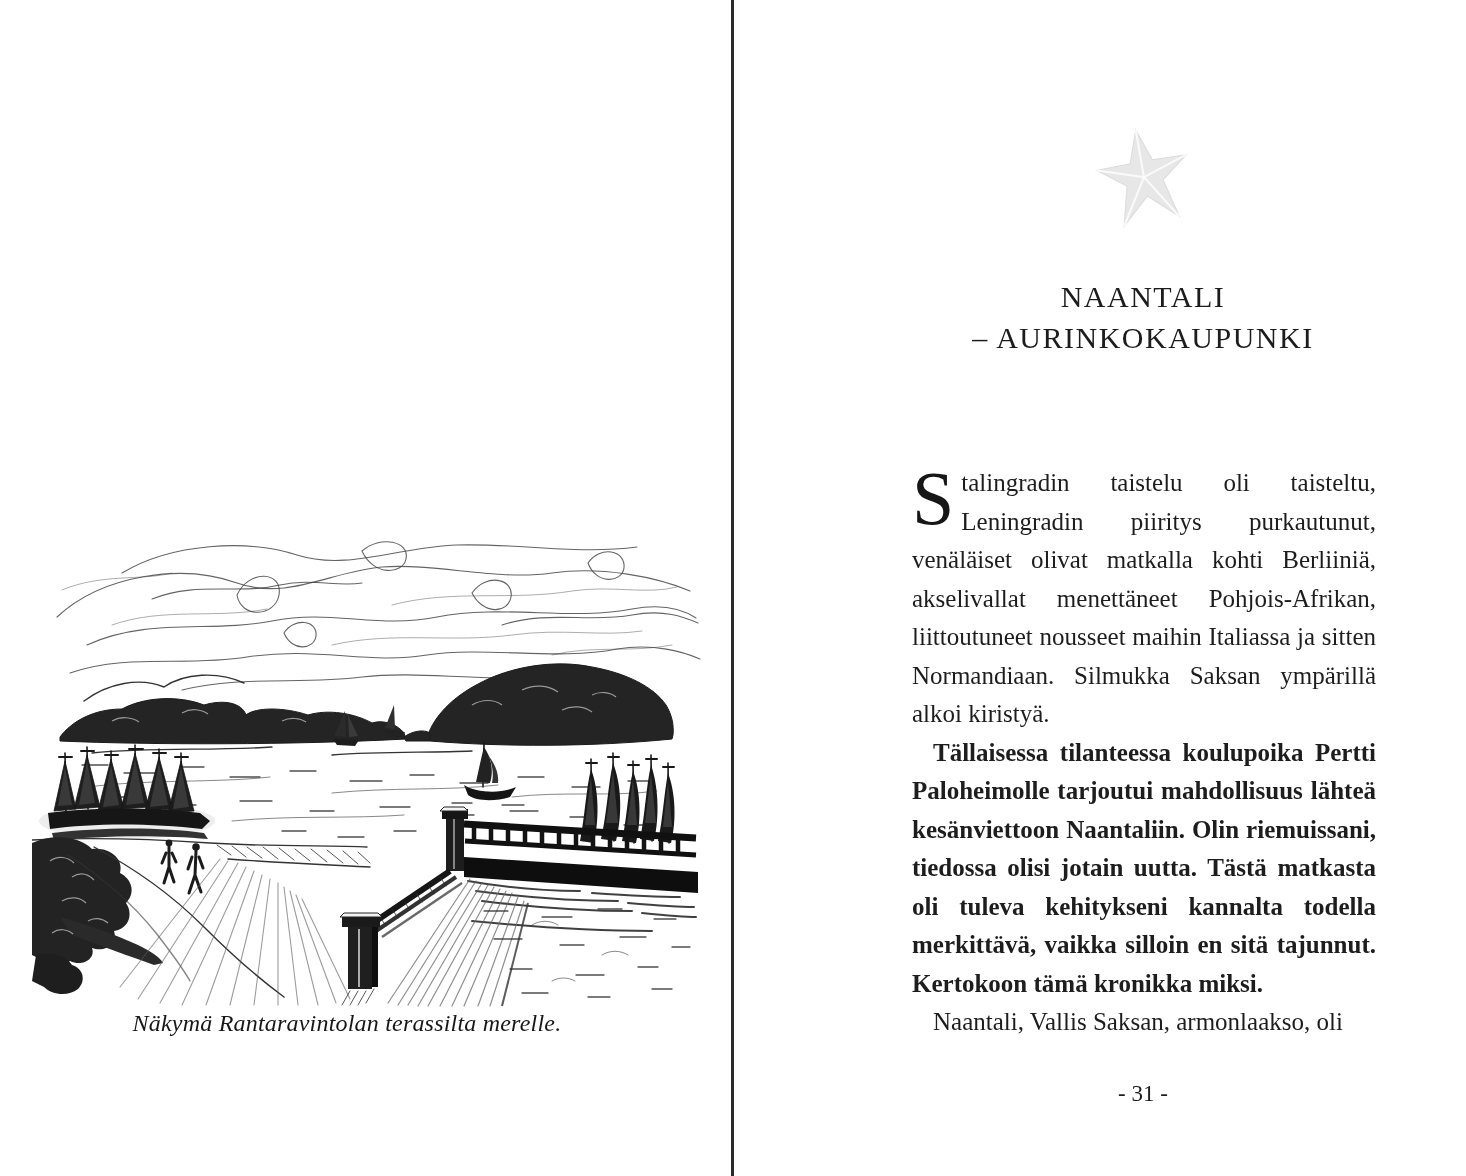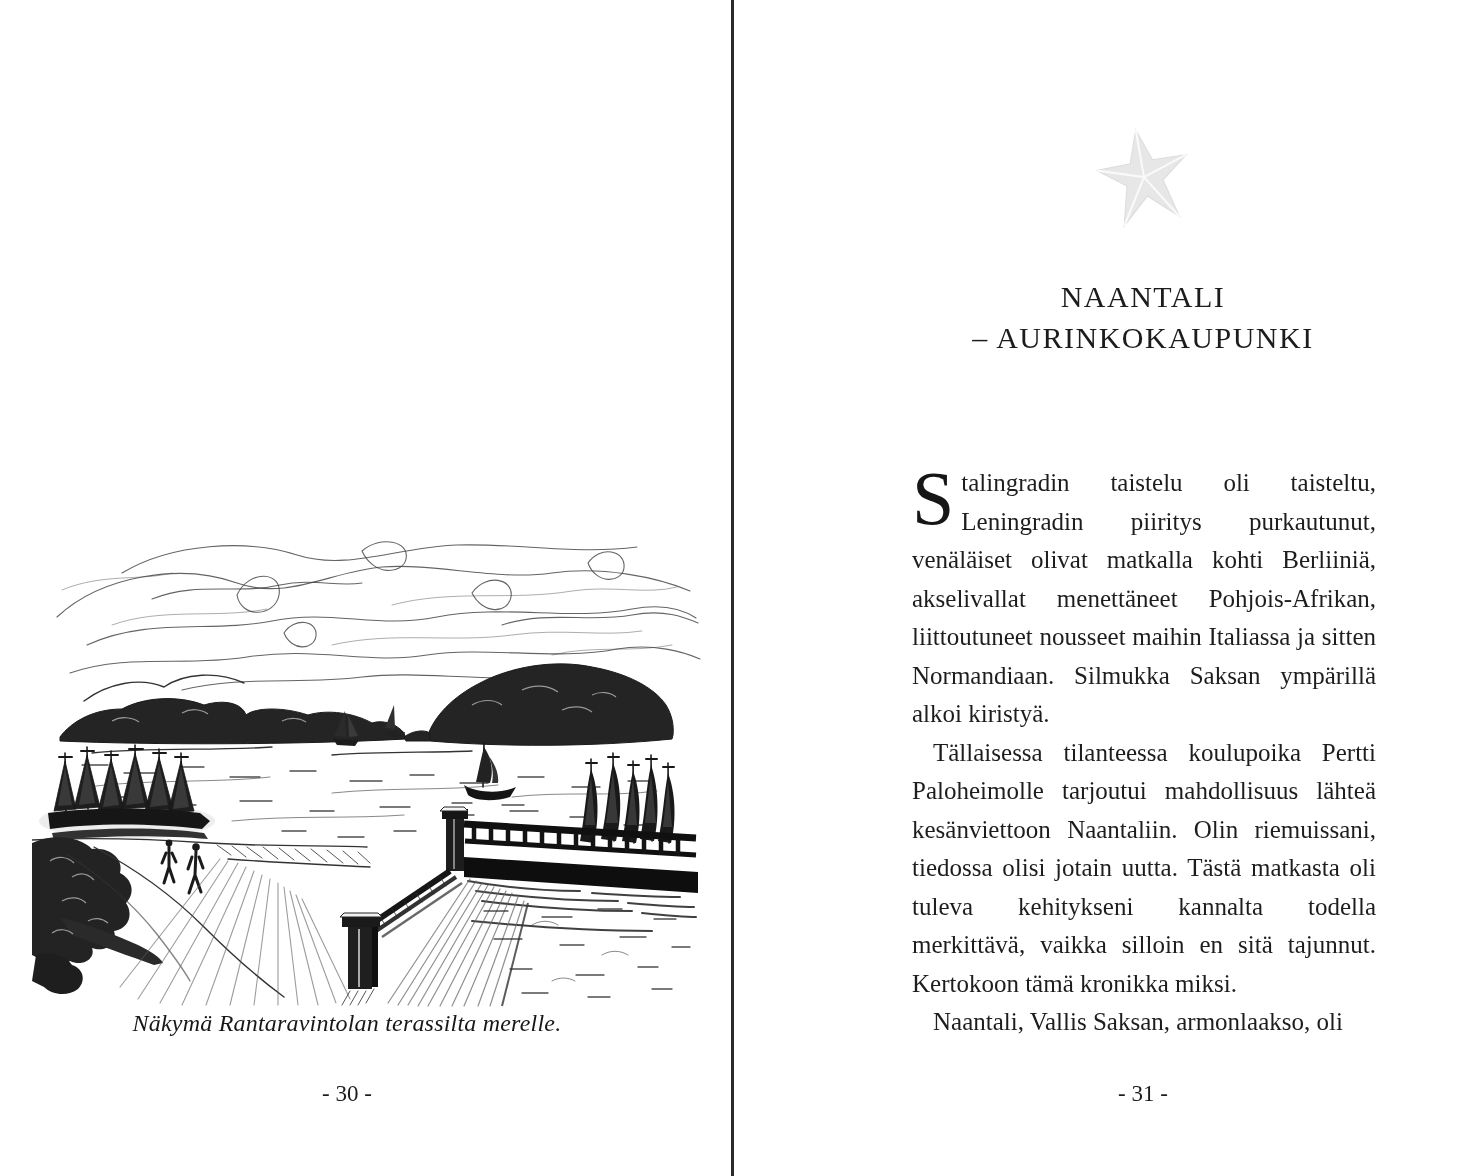--- a/index.html
+++ b/index.html
@@ -21,21 +21,21 @@
     font-size:23px;color:#1d1d1d;}
 
   
   #star-wrap{position:absolute;left:334px;top:120px;width:104px;height:108px;}
   #chapter-title{position:absolute;left:5px;top:276px;width:760px;text-align:center;
     font-size:30px;line-height:41px;letter-spacing:1.5px;color:#1c1c1c;}
   #body-col{position:absolute;left:154px;top:464px;width:464px;
     font-size:25px;line-height:38.5px;text-align:justify;color:#1d1d1d;}
   #body-col p{margin:0;}
   #body-col p.indent{text-indent:21px;}
-  #p2{margin-top:21px;}
+  #p2{margin-top:21px;font-weight:bold;}
   #p3{margin-top:37px;}
   #dropcap{float:left;font-size:76px;line-height:62px;padding:3px 7px 0 0;color:#161616;}
   #right-pageno{position:absolute;left:5px;top:1081px;width:760px;text-align:center;
     font-size:23px;color:#1d1d1d;}
 
   
   .sk{fill:none;stroke:#3d3d3d;stroke-width:1.1;opacity:.8;stroke-linecap:round;}
   .sk2{fill:none;stroke:#4a4a4a;stroke-width:1;opacity:.45;stroke-linecap:round;}
   .ol{fill:none;stroke:#333;stroke-width:1.4;stroke-linecap:round;}
   .isl{fill:#242424;stroke:#1b1b1b;stroke-width:1;}
@@ -196,21 +196,20 @@
       <path d="M496,378 L470,481" stroke="#333333" stroke-width="2" fill="none" opacity=".8"></path>
     </g>
 
     <g>
       <path class="wd" d="M452,386 h24 M510,392 h30 M566,384 h24 M622,394 h22 M462,414 h28 M528,420 h24 M588,412 h26 M640,422 h18 M478,444 h22 M544,450 h28 M606,442 h20 M490,468 h26 M556,472 h22 M620,464 h20"></path>
       <path class="wl" d="M500,400 c8,-5 18,-5 26,0 M570,430 c8,-5 18,-5 26,0 M520,456 c7,-4 16,-4 23,0"></path>
     </g>
   </svg>
 
   <div id="caption">Näkymä Rantaravintolan terassilta merelle.</div>
-  <div id="left-pageno">- 30 -</div>
 </div>
 
 <div id="spine"></div>
 
 <div class="page" id="right-page">
 
   <div id="star-wrap">
     <svg viewBox="0 0 100 100" width="104" height="108" aria-hidden="true">
       <g transform="rotate(-10 50 53)">
         <path d="M50,7 L60.9,38 L93.7,38.8 L67.6,58.7 L77,96.2 L50,71.5 L23,96.2 L32.4,58.7 L6.3,38.8 L39.1,38 Z" fill="#e7e7e7" stroke="#dcdcdc" stroke-width="1"></path>

